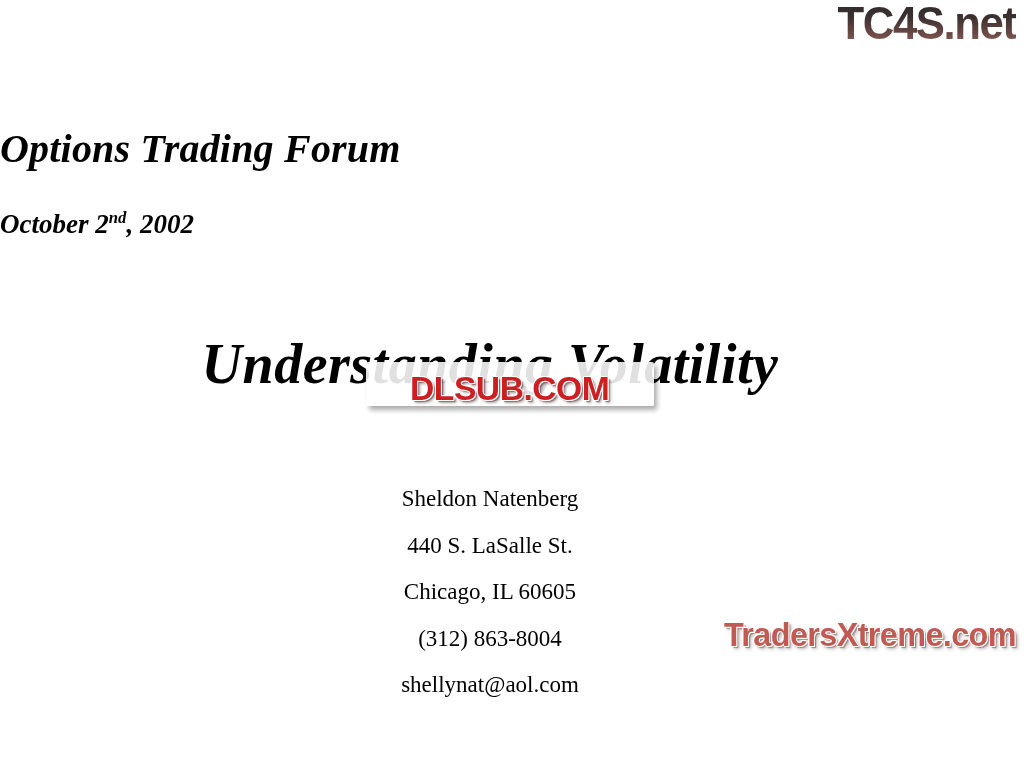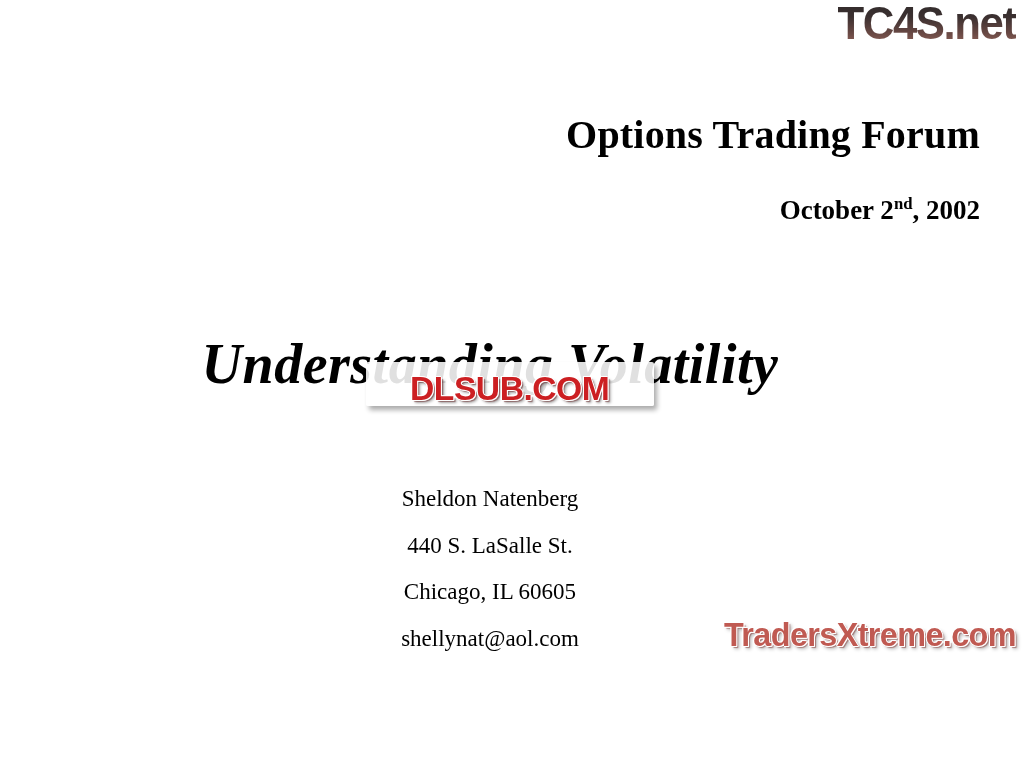--- a/index.html
+++ b/index.html
@@ -40,40 +40,40 @@
     background-clip: text;
     color: transparent;
     -webkit-text-fill-color: transparent;
     white-space: nowrap;
     user-select: none;
   }
 
   
   .header-block {
     position: absolute;
-    top: 112px;
+    top: 126px;
     left: 0;
     width: 980px;
-    text-align: right;
+    text-align: left;
+    font-style: italic;
   }
   .event-title {
     font-size: 40px;
     font-weight: 700;
     line-height: 46px;
     letter-spacing: 0.2px;
     margin: 0;
   }
   .event-date {
     font-size: 27px;
     font-weight: 700;
     line-height: 32px;
     margin: 0;
     padding-top: 36px;
     white-space: nowrap;
-    padding-left: 8px;
   }
   .event-date sup {
     font-size: 0.62em;
     vertical-align: super;
     line-height: 0;
   }
 
   
   .talk-title-wrap {
     position: absolute;
@@ -186,18 +186,19 @@
   </div>
 
   <div class="dlsub-watermark">
     <span class="dlsub-text">DLSUB.COM</span>
   </div>
 
   <div class="contact-block">
     <p class="contact-line">Sheldon Natenberg</p>
     <p class="contact-line">440 S. LaSalle St.</p>
     <p class="contact-line">Chicago, IL 60605</p>
+    <p class="contact-line">(312) 863-8004</p>
     <p class="contact-line">shellynat@aol.com</p>
   </div>
 
   <div class="tx-watermark">TradersXtreme.com</div>
 
 </div>
 
 </body></html>

